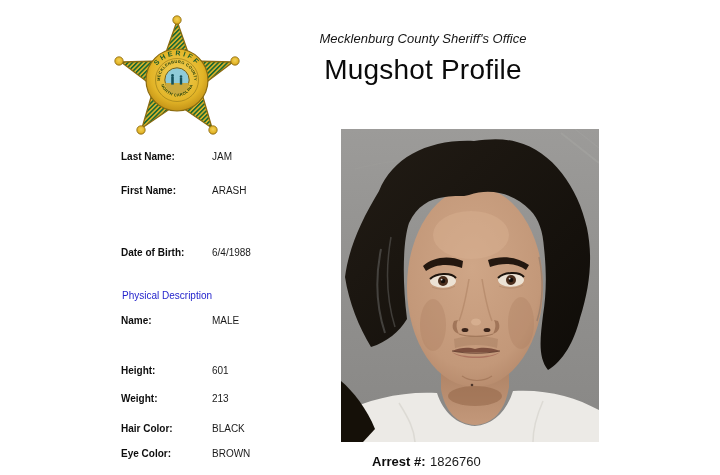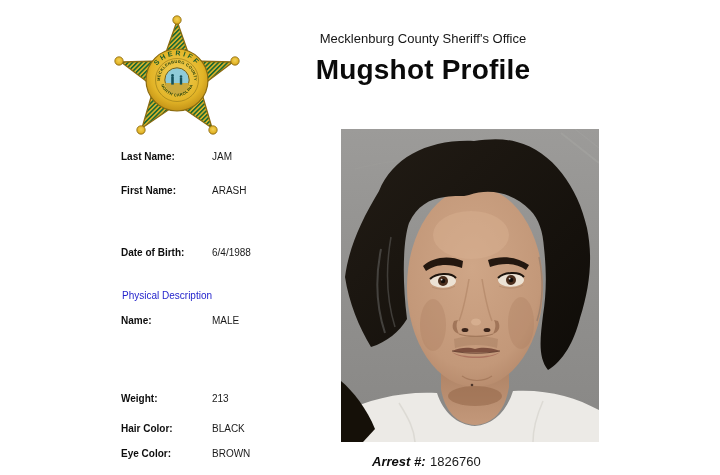--- a/index.html
+++ b/index.html
@@ -2,35 +2,35 @@
 <html><head>
 <meta charset="utf-8">
 <style>
   html,body{margin:0;padding:0;background:#ffffff;}
   .page{
     position:relative;width:720px;height:475px;background:#ffffff;overflow:hidden;
     font-family:"Liberation Sans","DejaVu Sans",sans-serif;color:#111;
   }
   
   .header{position:absolute;left:250px;top:31px;width:346px;text-align:center;}
-  .agency{font-size:13px;color:#151515;line-height:15px;}
-  .title{font-size:28px;font-weight:bold;color:#0a0a0a;margin-top:9px;line-height:30px;letter-spacing:.2px;}
+  .agency{font-size:13px;color:#151515;line-height:15px;font-style:italic;}
+  .title{font-size:28px;font-weight:normal;color:#0a0a0a;margin-top:9px;line-height:30px;letter-spacing:.2px;}
   
   .badge{position:absolute;left:112px;top:14px;width:130px;height:130px;}
   
   .frow{position:absolute;left:121px;white-space:nowrap;font-size:10px;line-height:14px;}
   .flabel{display:inline-block;width:91px;font-weight:bold;color:#0d0d0d;}
   .fvalue{color:#1a1a1a;}
   .section-title{position:absolute;left:122px;top:288px;font-size:10px;color:#2424cc;line-height:15px;}
   
   .photo{position:absolute;left:341px;top:129px;width:258px;height:313px;background:#8f8e8c;}
   .photo svg{display:block;}
   
   .arow{position:absolute;left:372px;top:455px;white-space:nowrap;font-size:13px;line-height:14px;}
-  .alabel{display:inline-block;width:58px;font-weight:bold;color:#0d0d0d;font-style:italic;}
+  .alabel{display:inline-block;width:58px;font-weight:bold;color:#0d0d0d;}
 </style>
 </head>
 <body>
 
 <div class="page">
 
   <div class="badge">
     <svg width="130" height="130" viewBox="0 0 130 130">
       <defs>
         <pattern id="gstripe" width="3.2" height="3.2" patternUnits="userSpaceOnUse" patternTransform="rotate(45)">
@@ -93,20 +93,23 @@
     <span class="flabel">First Name:</span><span class="fvalue">ARASH</span>
   </div>
   <div class="frow" style="top:246px">
     <span class="flabel">Date of Birth:</span><span class="fvalue">6/4/1988</span>
   </div>
 
   <div class="section-title">Physical Description</div>
 
   <div class="frow" style="top:314px">
     <span class="flabel">Name:</span><span class="fvalue">MALE</span>
+  </div>
+  <div class="frow" style="top:364px">
+    <span class="flabel">Height:</span><span class="fvalue">601</span>
   </div>
   <div class="frow" style="top:392px">
     <span class="flabel">Weight:</span><span class="fvalue">213</span>
   </div>
   <div class="frow" style="top:422px">
     <span class="flabel">Hair Color:</span><span class="fvalue">BLACK</span>
   </div>
   <div class="frow" style="top:447px">
     <span class="flabel">Eye Color:</span><span class="fvalue">BROWN</span>
   </div>

